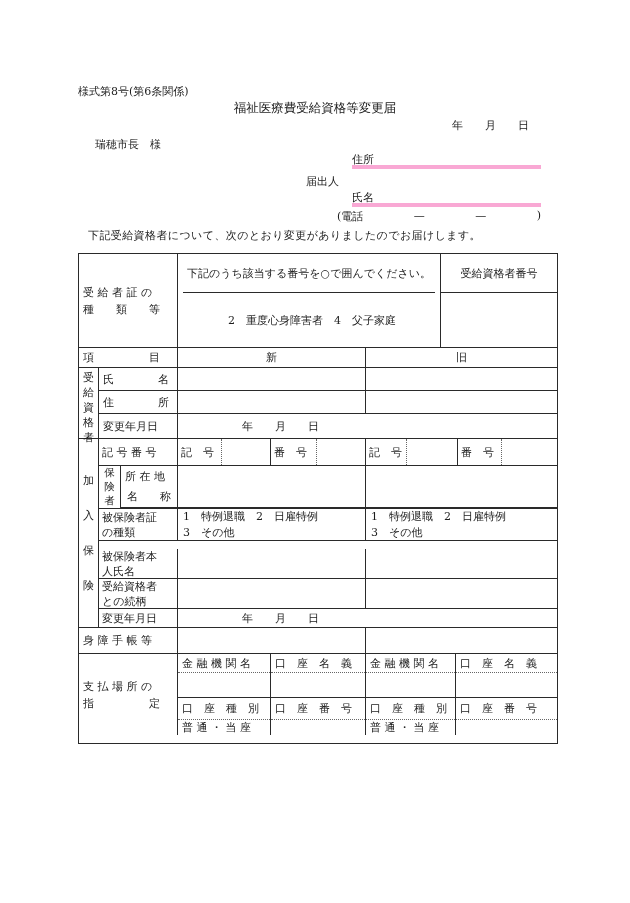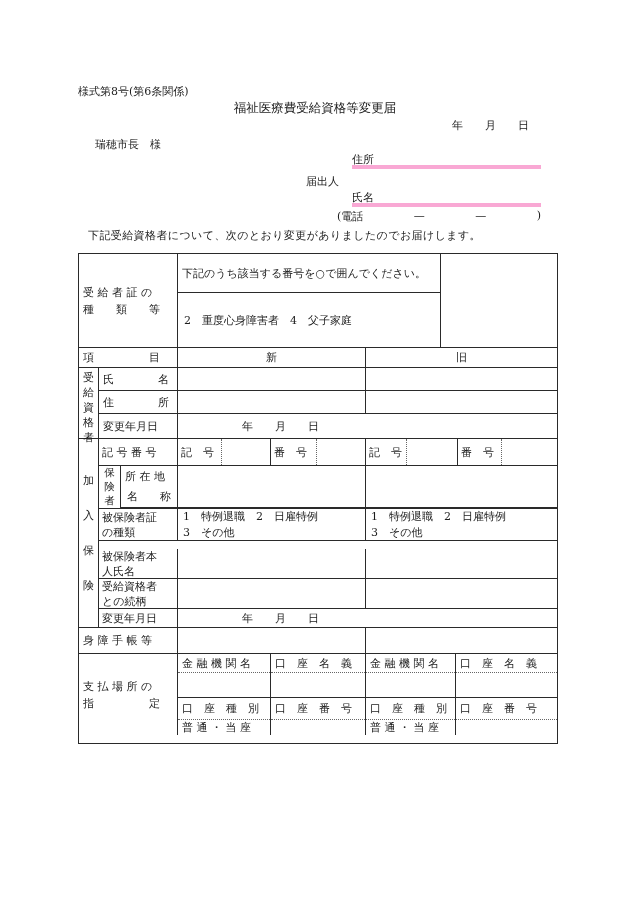--- a/index.html
+++ b/index.html
@@ -69,25 +69,29 @@
   </div>
   <div class="abs intro">下記受給資格者について、次のとおり変更がありましたのでお届けします。</div>
 
   <div class="ftable">
 
     <div class="sec" style="height:94px;">
       <div class="c lines2" style="width:99px; padding-left:4px;">
         <span>受 給 者 証 の</span>
         <span>種　　類　　等</span>
       </div>
-      <div class="c stack" style="width:263px;">
+      <div class="c stack" style="width:263px;align-items:center;">
         <div class="bb vc cell-pad" style="height:39px;">下記のうち該当する番号を○で囲んでください。</div>
         <div class="lines2" style="flex:1; padding-left:6px;">
           <span>2　重度心身障害者　4　父子家庭</span>
         </div>
+      </div>
+      <div class="nbr stack" style="flex:1;">
+        <div class="bb ctr" style="height:39px;">受給資格者番号</div>
+        <div style="flex:1;"></div>
       </div>
     </div>
 
     <div class="sec" style="height:20px;">
       <div class="c vc" style="width:99px; padding-left:4px;">項　　　　　目</div>
       <div class="c ctr" style="width:188px;">新</div>
       <div class="nbr ctr" style="flex:1;">旧</div>
     </div>
 
     <div class="sec" style="height:71px;">

